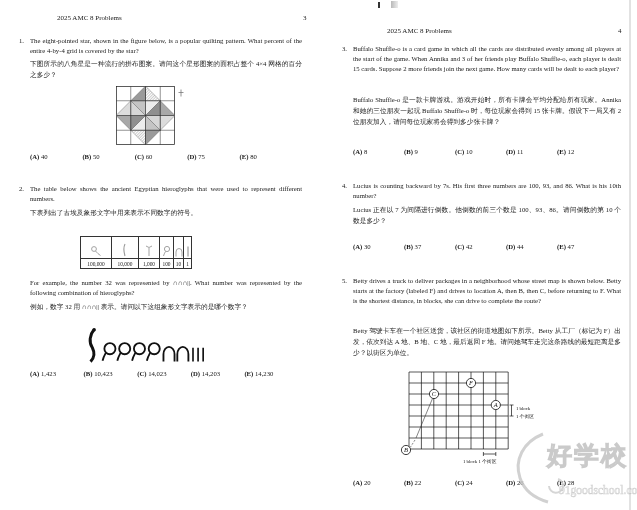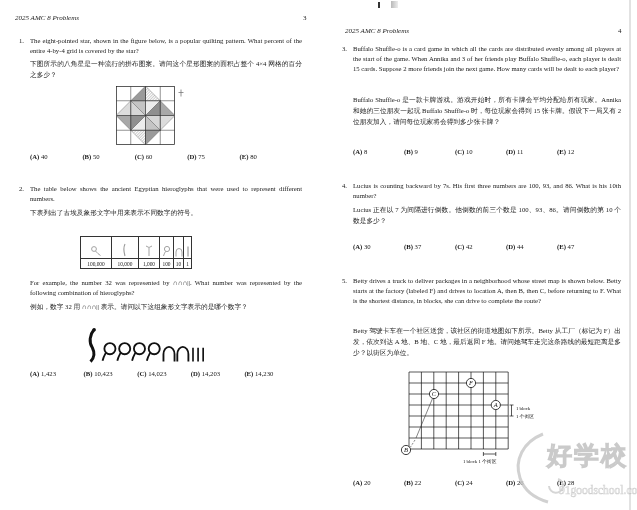--- a/index.html
+++ b/index.html
@@ -1,21 +1,21 @@
 <!DOCTYPE html>
 <html><head>
 <meta charset="utf-8">
 <style>
   html,body{margin:0;padding:0;}
   body{width:637px;height:510px;background:#ffffff;position:relative;overflow:hidden;
        font-family:"Liberation Serif","DejaVu Serif",serif;color:#1a1a1a;}
   .page{position:absolute;top:0;height:510px;background:#fff;}
   #page-left{left:0;width:326px;}
   #page-right{left:326px;width:311px;}
-  .hdr-title{position:absolute;font-style:italic;font-size:7px;white-space:nowrap;}
+  .hdr-title{position:absolute;font-size:7px;white-space:nowrap;margin-left:42px;}
   .hdr-page{position:absolute;font-size:7px;}
   .prob-text{position:absolute;font-size:6.7px;line-height:1.5;text-align:justify;}
   .zh{line-height:1.62;}
   .pnum{position:absolute;left:-11px;top:0;font-size:6.7px;}
   .choices{position:absolute;display:flex;font-size:6.7px;white-space:nowrap;}
   .choice{flex:0 0 20%;}
   .cl{font-weight:bold;}
   table.hiero{border-collapse:collapse;}
   table.hiero td{border:0.8px solid #333;text-align:center;vertical-align:bottom;
        font-size:5.4px;padding:0;}

